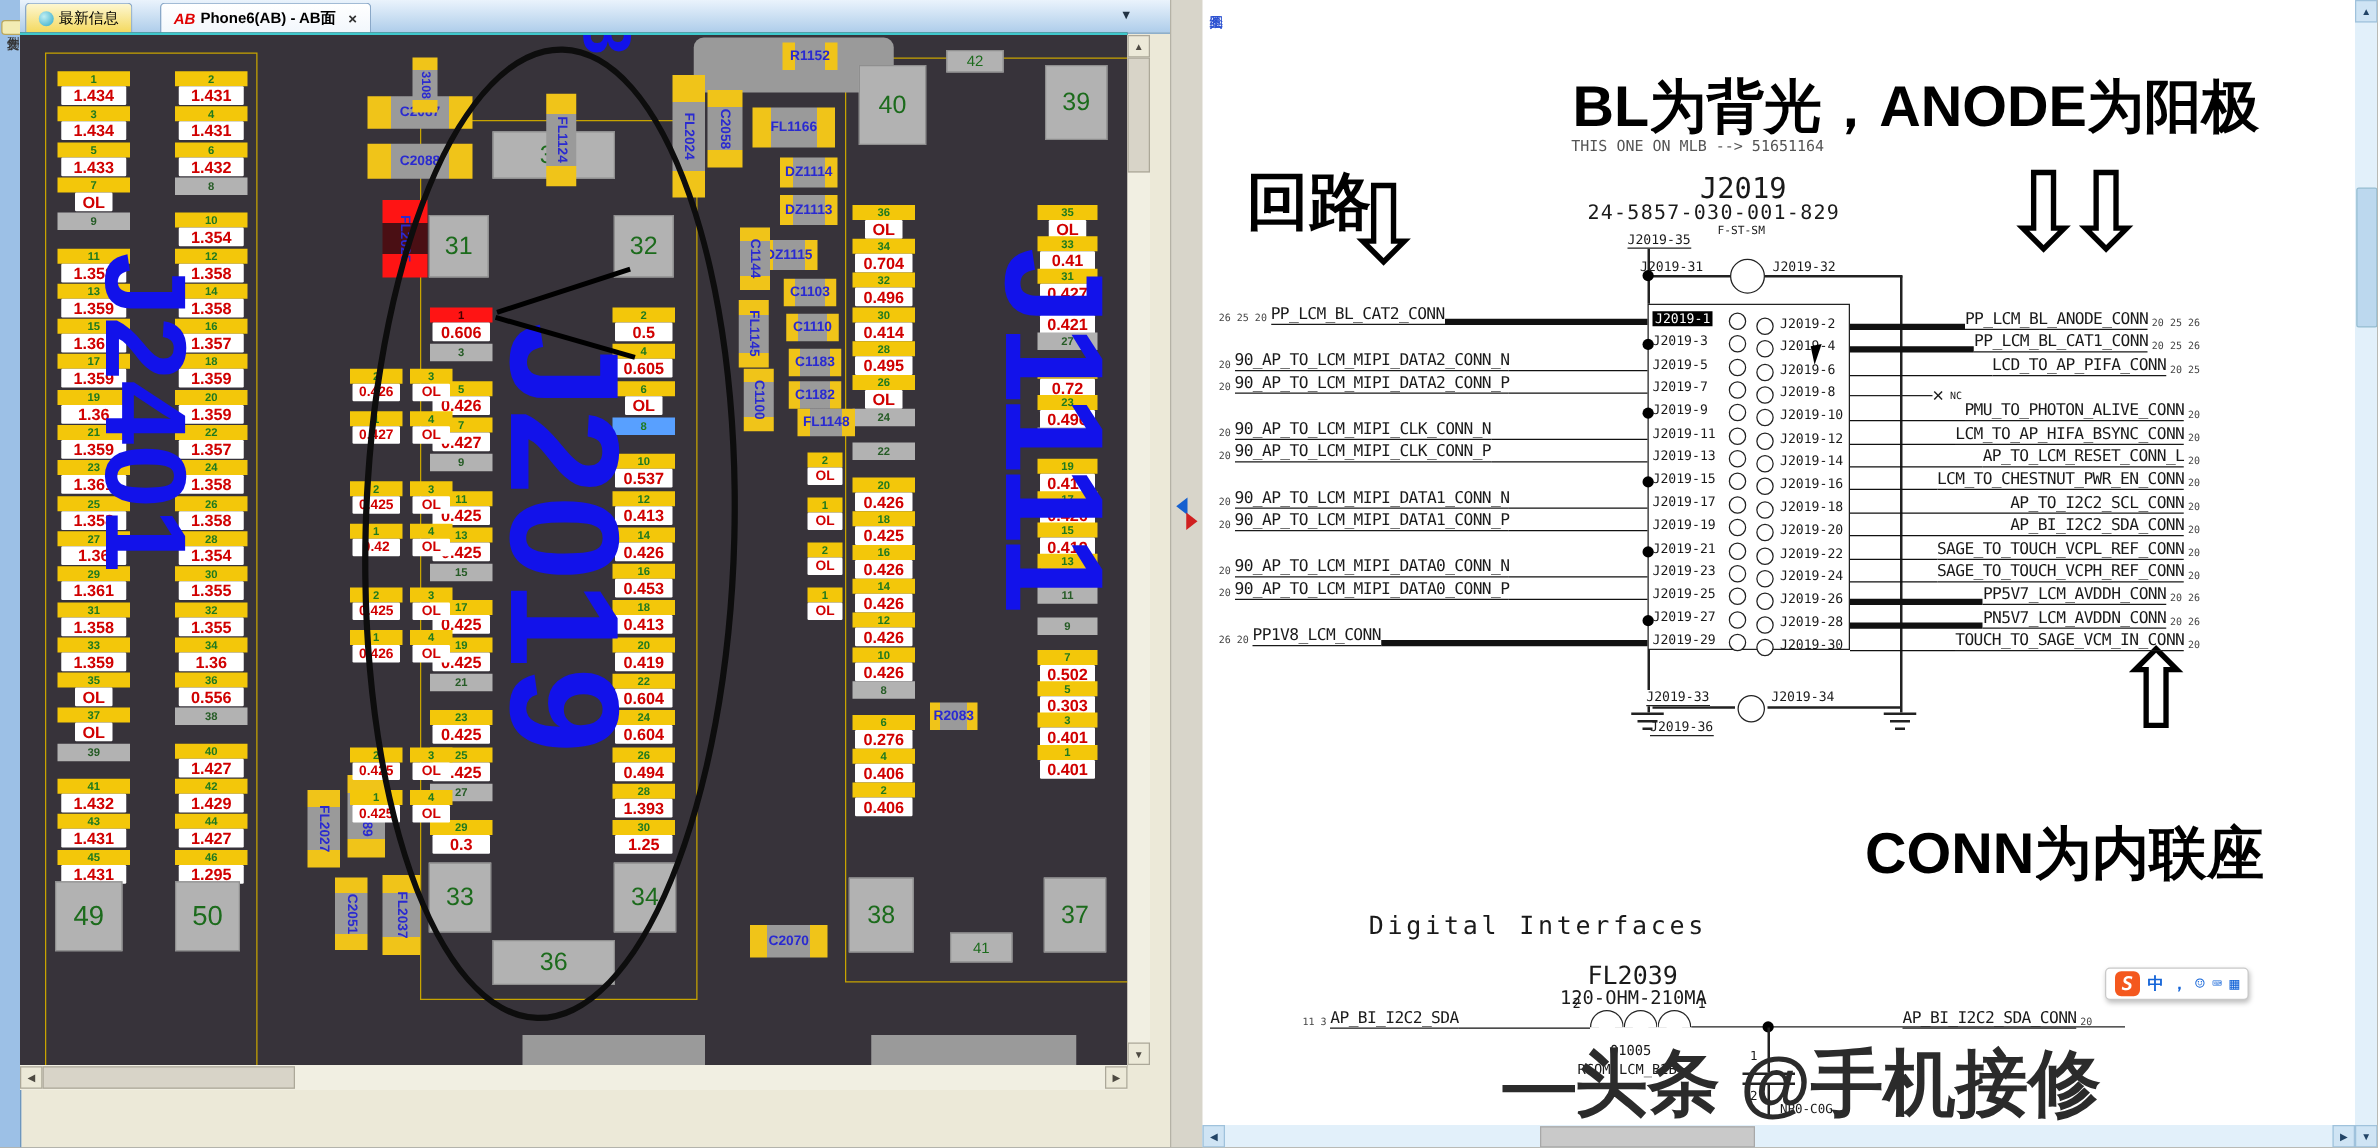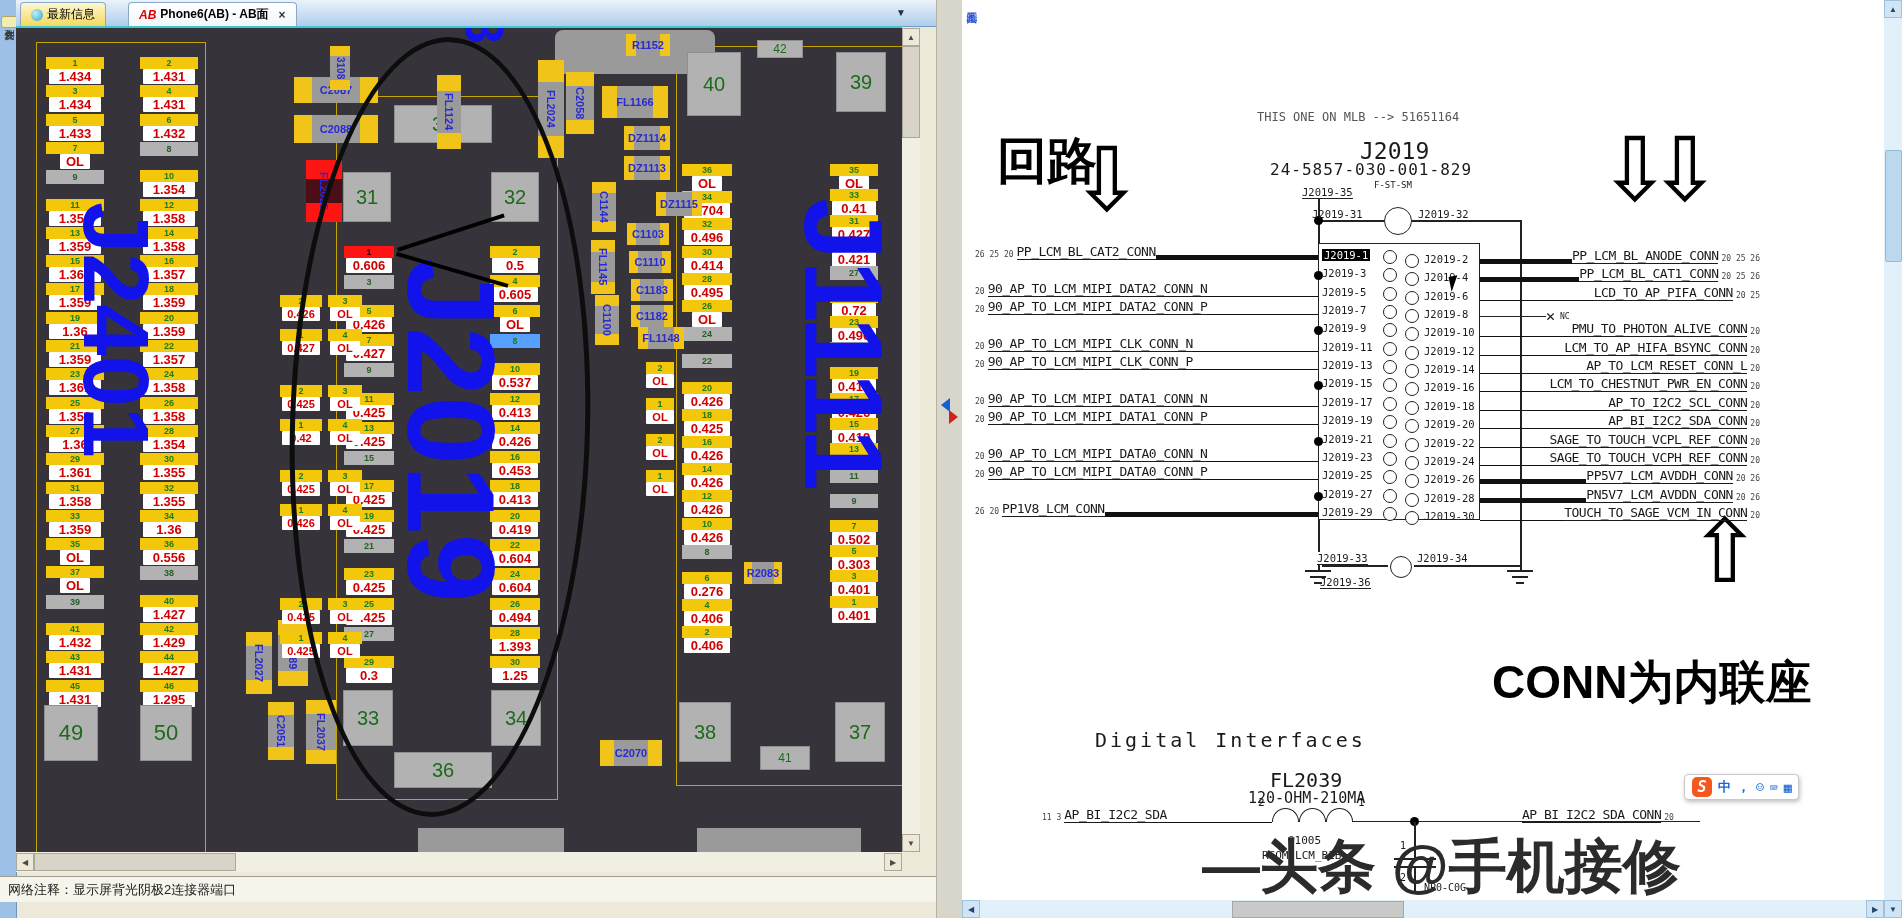--- a/index.html
+++ b/index.html
@@ -338,21 +338,21 @@
       <div class="comp vert" style="left: 252px; top: 674px; width: 26px; height: 58px; font-size: 11px;">C2051</div>
       <div class="comp vert" style="left: 290px; top: 672px; width: 30px; height: 64px; font-size: 11px;">FL2037</div>
       <div class="comp" style="left: 584px; top: 712px; width: 62px; height: 26px; font-size: 11px;">C2070</div>
       <div class="comp" style="left: 728px; top: 534px; width: 38px; height: 22px; font-size: 11px;">R2083</div>
       <div class="comp" style="left: 610px; top: 6px; width: 44px; height: 22px; font-size: 11px;">R1152</div>
       <div class="comp vert" style="left: 522px; top: 32px; width: 26px; height: 98px; font-size: 11px;">FL2024</div>
       <div class="comp vert" style="left: 550px; top: 44px; width: 28px; height: 62px; font-size: 11px;">C2058</div>
       <div class="comp" style="left: 586px; top: 58px; width: 66px; height: 32px; font-size: 11px;">FL1166</div>
       <div class="comp" style="left: 608px; top: 98px; width: 46px; height: 24px; font-size: 11px;">DZ1114</div>
       <div class="comp" style="left: 608px; top: 128px; width: 46px; height: 24px; font-size: 11px;">DZ1113</div>
-      <div class="comp" style="left: 640px; top: 164px; width: 46px; height: 24px; font-size: 11px;">DZ1115</div>
+      <div class="comp" style="left: 592px; top: 164px; width: 46px; height: 24px; font-size: 11px;">DZ1115</div>
       <div class="comp" style="left: 611px; top: 195px; width: 42px; height: 22px; font-size: 11px;">C1103</div>
       <div class="comp" style="left: 613px; top: 223px; width: 42px; height: 22px; font-size: 11px;">C1110</div>
       <div class="comp" style="left: 615px; top: 251px; width: 42px; height: 22px; font-size: 11px;">C1183</div>
       <div class="comp" style="left: 615px; top: 277px; width: 42px; height: 22px; font-size: 11px;">C1182</div>
       <div class="comp vert" style="left: 576px; top: 154px; width: 24px; height: 50px; font-size: 11px;">C1144</div>
       <div class="comp vert" style="left: 575px; top: 212px; width: 24px; height: 54px; font-size: 11px;">FL1145</div>
       <div class="comp vert" style="left: 579px; top: 267px; width: 24px; height: 50px; font-size: 11px;">C1100</div>
       <div class="comp" style="left: 622px; top: 299px; width: 46px; height: 22px; font-size: 11px;">FL1148</div>
       <div class="numcell" style="left: 264px; top: 267px; width: 42px; background: rgb(243, 199, 10);">2</div>
       <div class="valcell" style="left: 266px; top: 279px; width: 38px; font-size: 11px; line-height: 14px;">0.426</div>
@@ -408,31 +408,29 @@
     <div class="sbthumb" style="left:0;top:18px;width:16px;height:90px;"></div>
     <div class="sbbtn" style="left:0;bottom:0;width:16px;height:16px;">▼</div>
   </div>
 
   <div class="abs sb" style="left:16px;top:852px;width:886px;height:20px;">
     <div class="sbbtn" style="left:0;top:1px;width:16px;height:16px;">◀</div>
     <div class="sbthumb" style="left:18px;top:1px;width:200px;height:16px;"></div>
     <div class="sbbtn" style="right:0;top:1px;width:16px;height:16px;">▶</div>
   </div>
 
-  <div class="abs" id="statusbar">
-    <span>网络注释：显示屏背光阴极2连接器端口</span>
-  </div>
 
   <div class="abs" id="divider">
     <div class="tri" style="left:4px;top:398px;border-top:7px solid transparent;border-bottom:7px solid transparent;border-right:9px solid #1560d0;"></div>
     <div class="tri" style="left:12px;top:410px;border-top:7px solid transparent;border-bottom:7px solid transparent;border-left:9px solid #d02020;"></div>
   </div>
 
   <div class="abs" id="schem">
     <div class="abs" style="left:2px;top:4px;writing-mode:vertical-rl;font-size:11px;color:#2a4fd0;font-family:'Liberation Sans',sans-serif;">绘图工具</div>
+  <div class="bigzh" style="left: 296px; top: 55px; font-size: 46px;">BL为背光，ANODE为阳极</div>
       <div class="bigzh" style="left: 35px; top: 128px; font-size: 50px;">回路</div>
       <div class="bigzh" style="left: 530px; top: 652px; font-size: 46px;">CONN为内联座</div>
       <div class="hollow-arrow" style="left: 108px; top: 128px; font-size: 88px;">⇩</div>
       <div class="hollow-arrow" style="left: 636px; top: 118px; font-size: 88px;">⇩</div>
       <div class="hollow-arrow" style="left: 686px; top: 118px; font-size: 88px;">⇩</div>
       <div class="hollow-arrow" style="left: 726px; top: 500px; font-size: 88px;">⇧</div>
       <div class="mono" style="left: 295px; top: 110px; font-size: 12px; color: rgb(85, 85, 85);">THIS ONE ON MLB --&gt; 51651164</div>
       <div class="mono" style="left: 398px; top: 138px; font-size: 23px;">J2019</div>
       <div class="mono" style="left: 308px; top: 160px; font-size: 16px; letter-spacing: 1px;">24-5857-030-001-829</div>
       <div class="mono" style="left: 412px; top: 180px; font-size: 9px;">F-ST-SM</div>

